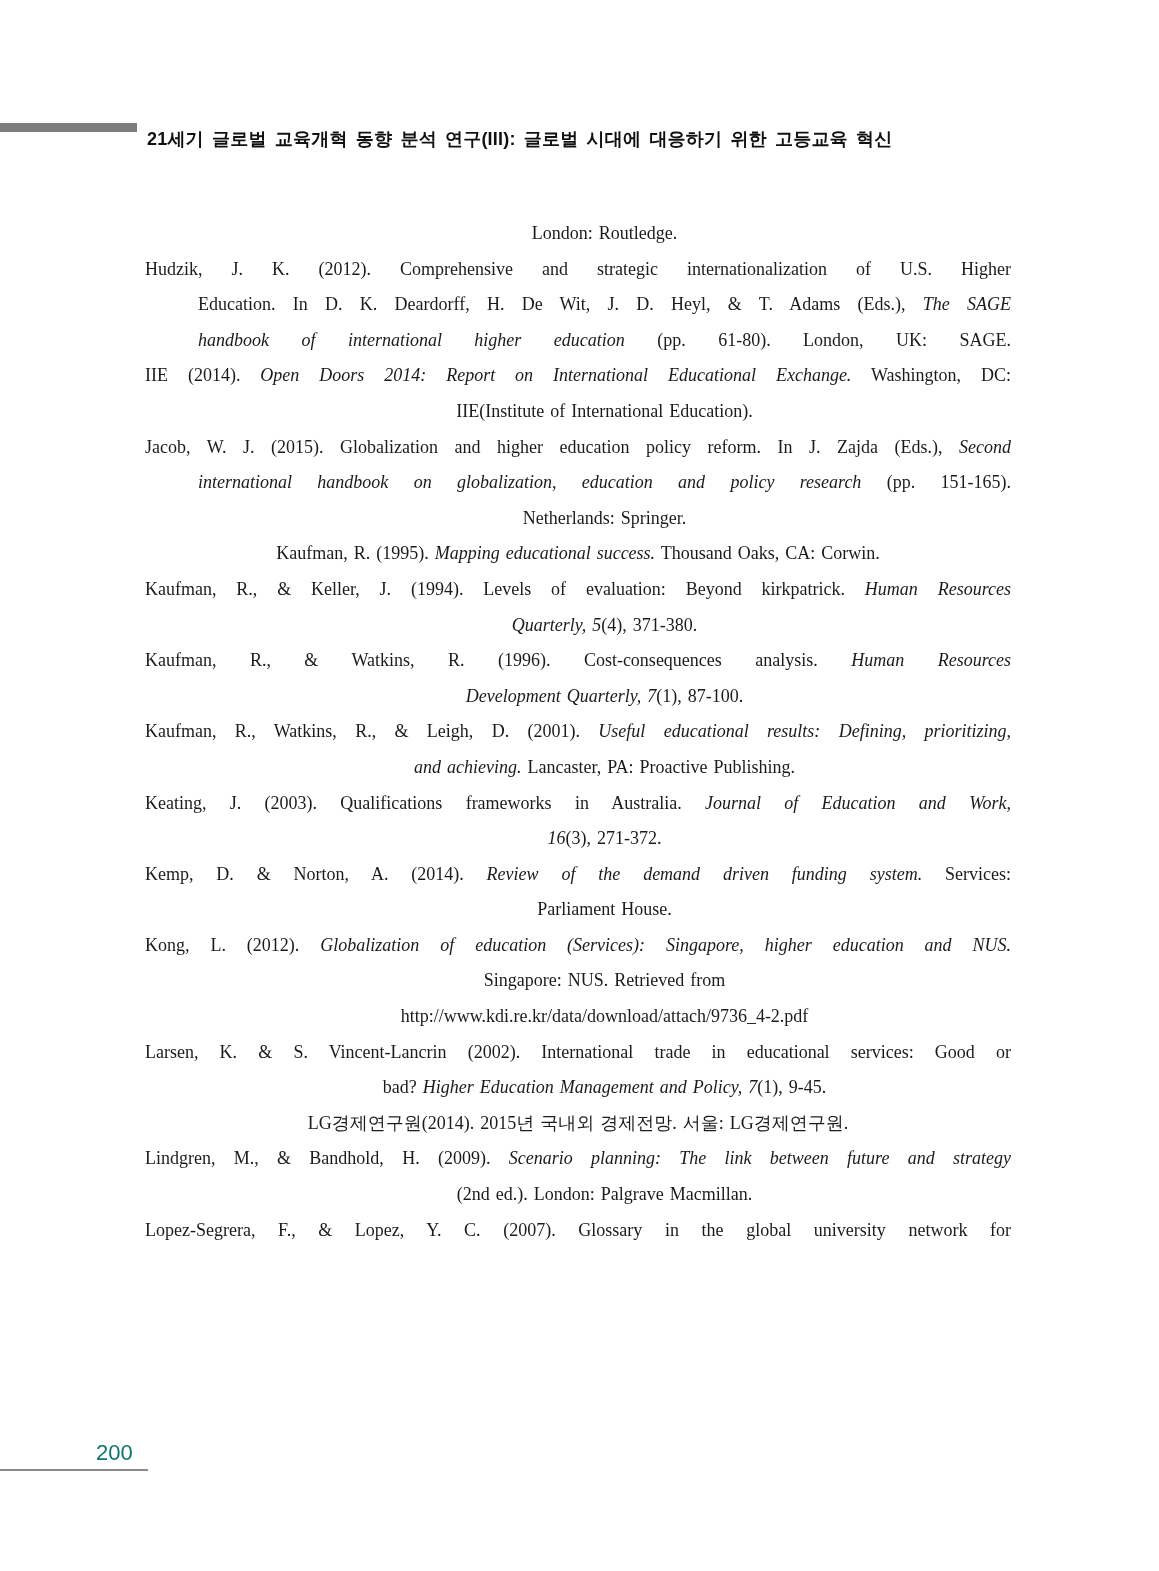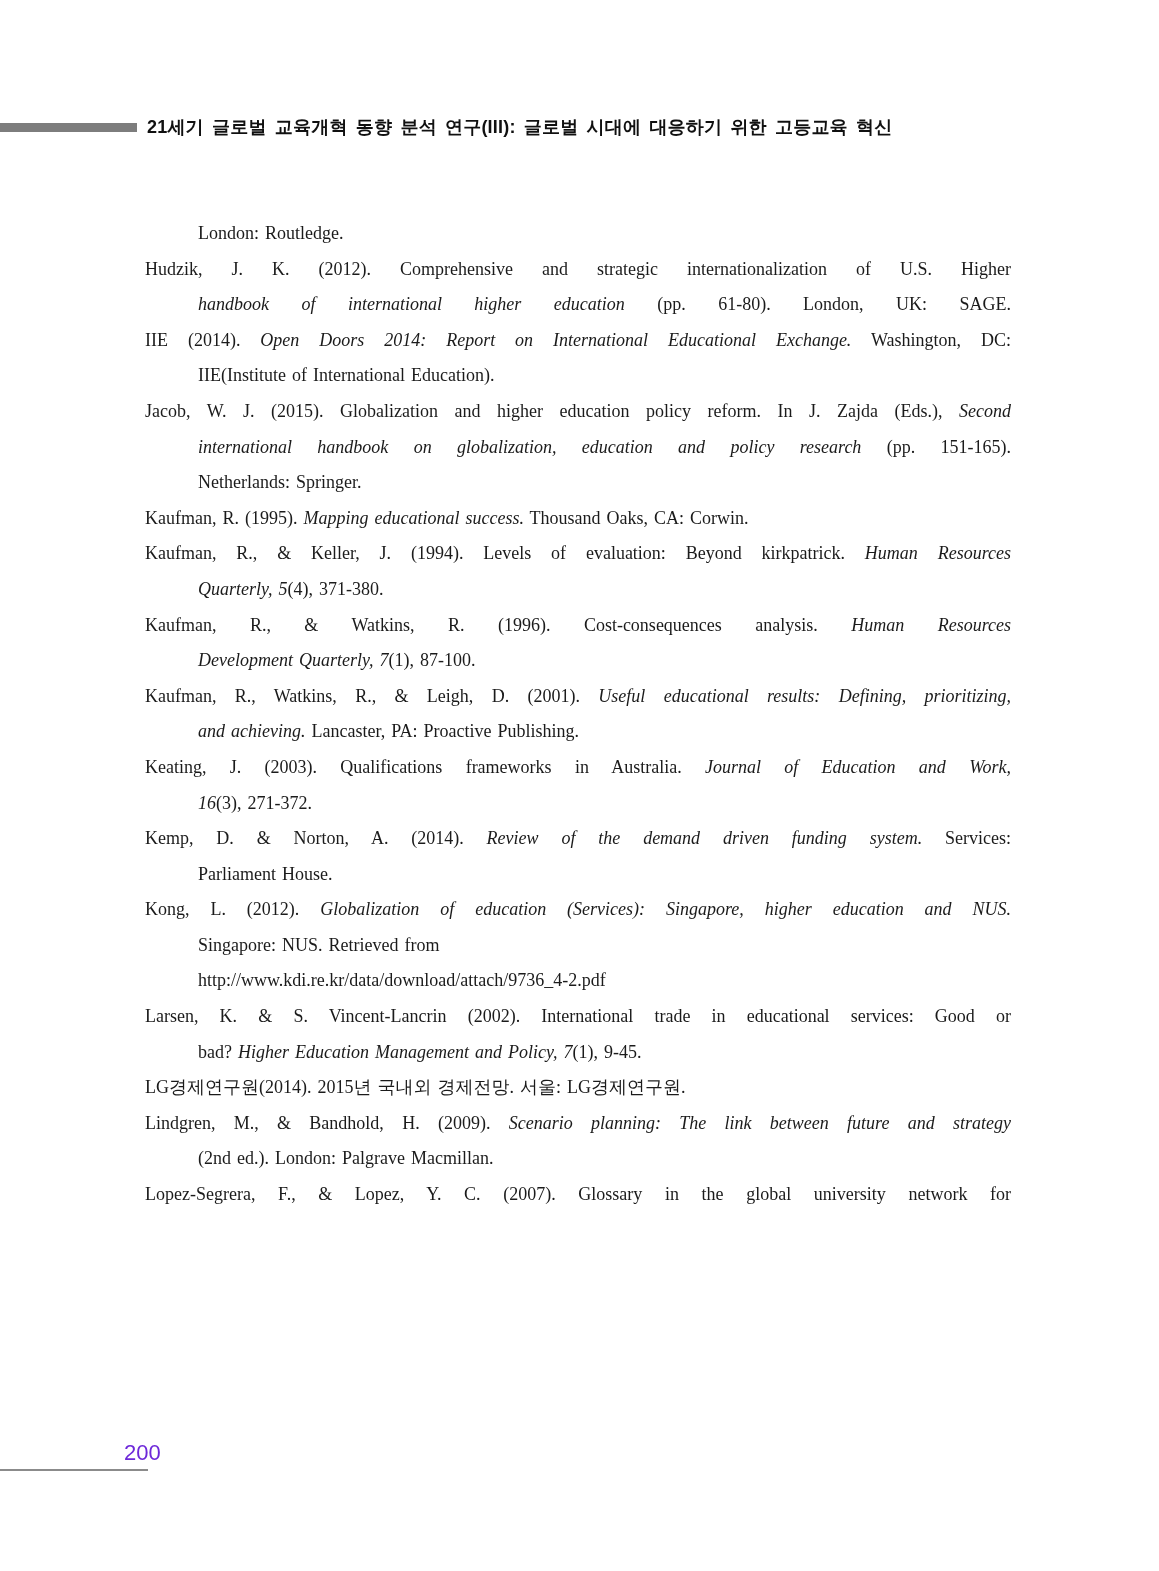--- a/index.html
+++ b/index.html
@@ -14,56 +14,56 @@
   .page { position: absolute; inset: 0; }
 
   
   .header-bar {
     position: absolute;
     left: 0; top: 123px;
     width: 137px; height: 9px;
   }
   .header-title {
     position: absolute;
-    left: 147px; top: 116px;
+    left: 147px; top: 128px;
     font-family: "Liberation Sans", "DejaVu Sans", sans-serif;
     font-weight: bold;
     font-size: 18px;
     line-height: 22px;
     letter-spacing: 0.2px;
     word-spacing: 3px;
     color: #101010;
     white-space: nowrap;
   }
 
   
   .references {
     position: absolute;
     left: 145px; top: 216px;
     width: 866px;
     font-size: 18px;
     line-height: 35.6px;
     word-spacing: 1.5px;
   }
-  .ref-line { text-align: left; }
+  .ref-line { text-align: center; }
   .ref-line.indent { padding-left: 53px; }
   .ref-line.justify {
     text-align: justify;
     text-align-last: justify;
     text-justify: inter-word;
   }
   .it { font-style: italic; }
 
   
   .footer-number {
     position: absolute;
-    left: 124px; top: 1440px;
+    left: 96px; top: 1440px;
     font-family: "Liberation Sans", "DejaVu Sans", sans-serif;
     font-size: 22px;
-    color: #6d28d9;
+    color: #0f766e;
   }
   .footer-rule {
     position: absolute;
     left: 0; top: 1469px;
     width: 148px; height: 2px;
   }
 </style>
 </head>
 <body>
 
@@ -71,20 +71,21 @@
 
   <div class="header-bar" style="background: rgb(125, 125, 125);"></div>
   <div class="header-title">21세기 글로벌 교육개혁 동향 분석 연구(III): 글로벌 시대에 대응하기 위한 고등교육 혁신</div>
 
   <div class="references">
       <div class="reference">
         <div class="ref-line indent"><span>London: Routledge.</span></div>
       </div>
       <div class="reference">
         <div class="ref-line justify"><span>Hudzik, J. K. (2012). Comprehensive and strategic internationalization of U.S. Higher</span></div>
+        <div class="ref-line indent justify"><span>Education. In D. K. Deardorff, H. De Wit, J. D. Heyl, &amp; T. Adams (Eds.), </span><span class="it">The SAGE</span></div>
         <div class="ref-line indent justify"><span class="it">handbook of international higher education</span><span> (pp. 61-80). London, UK: SAGE.</span></div>
       </div>
       <div class="reference">
         <div class="ref-line justify"><span>IIE (2014). </span><span class="it">Open Doors 2014: Report on International Educational Exchange.</span><span> Washington, DC:</span></div>
         <div class="ref-line indent"><span>IIE(Institute of International Education).</span></div>
       </div>
       <div class="reference">
         <div class="ref-line justify"><span>Jacob, W. J. (2015). Globalization and higher education policy reform. In J. Zajda (Eds.), </span><span class="it">Second</span></div>
         <div class="ref-line indent justify"><span class="it">international handbook on globalization, education and policy research</span><span> (pp. 151-165).</span></div>
         <div class="ref-line indent"><span>Netherlands: Springer.</span></div>

